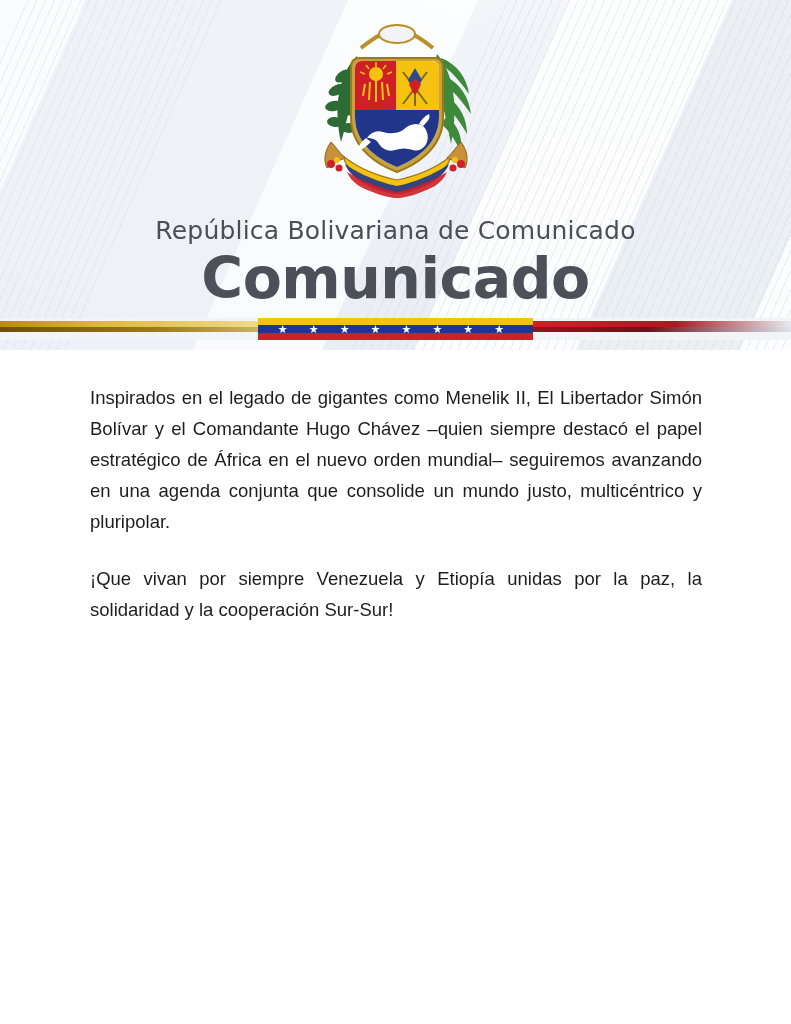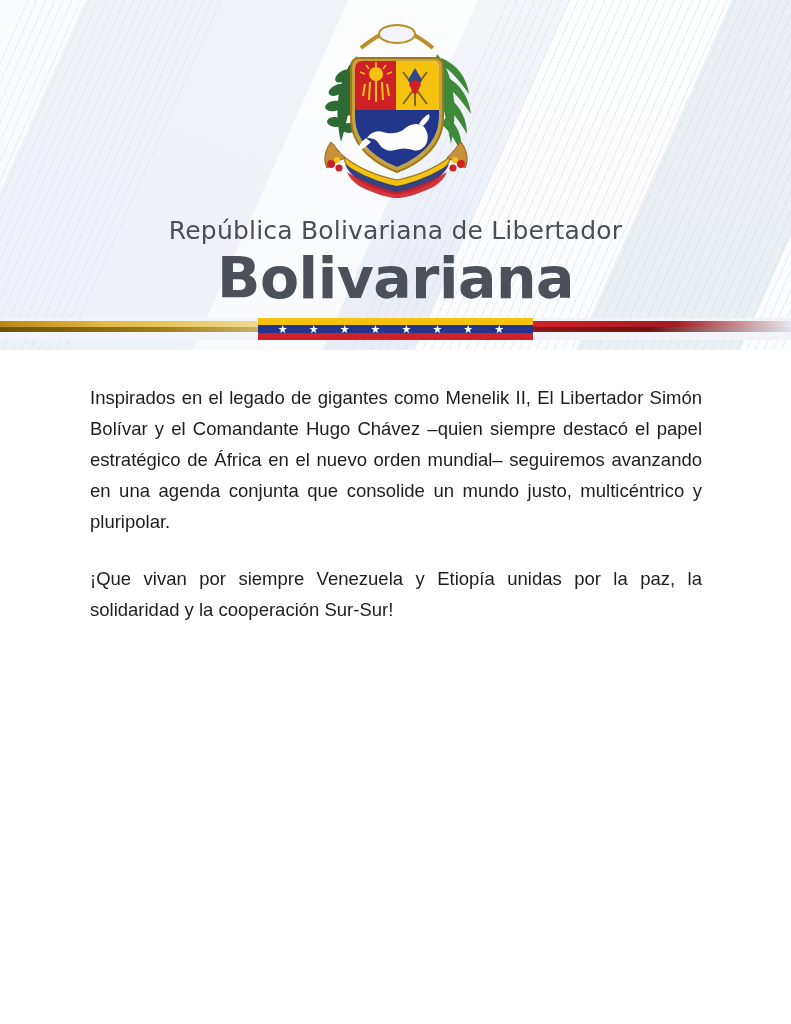--- a/index.html
+++ b/index.html
@@ -338,22 +338,22 @@
             <circle cx="162" cy="154" r="3.5"></circle>
         </g>
         <g fill="#f5c20f">
           <circle cx="46" cy="146" r="3"></circle>
             <circle cx="164" cy="146" r="3"></circle>
         </g>
       </svg>
     </div>
 
     <div class="titles">
-      <div class="republic">República Bolivariana de Libertador</div>
-      <div class="comunicado">Bolivariana</div>
+      <div class="republic">República Bolivariana de Comunicado</div>
+      <div class="comunicado">Comunicado</div>
     </div>
 
     <div class="strip">
       <div class="strip-left">
         <div class="gold"></div>
         <div class="dark"></div>
       </div>
       <div class="strip-center">
         <div class="c-yellow"></div>
         <div class="c-blue"></div>

